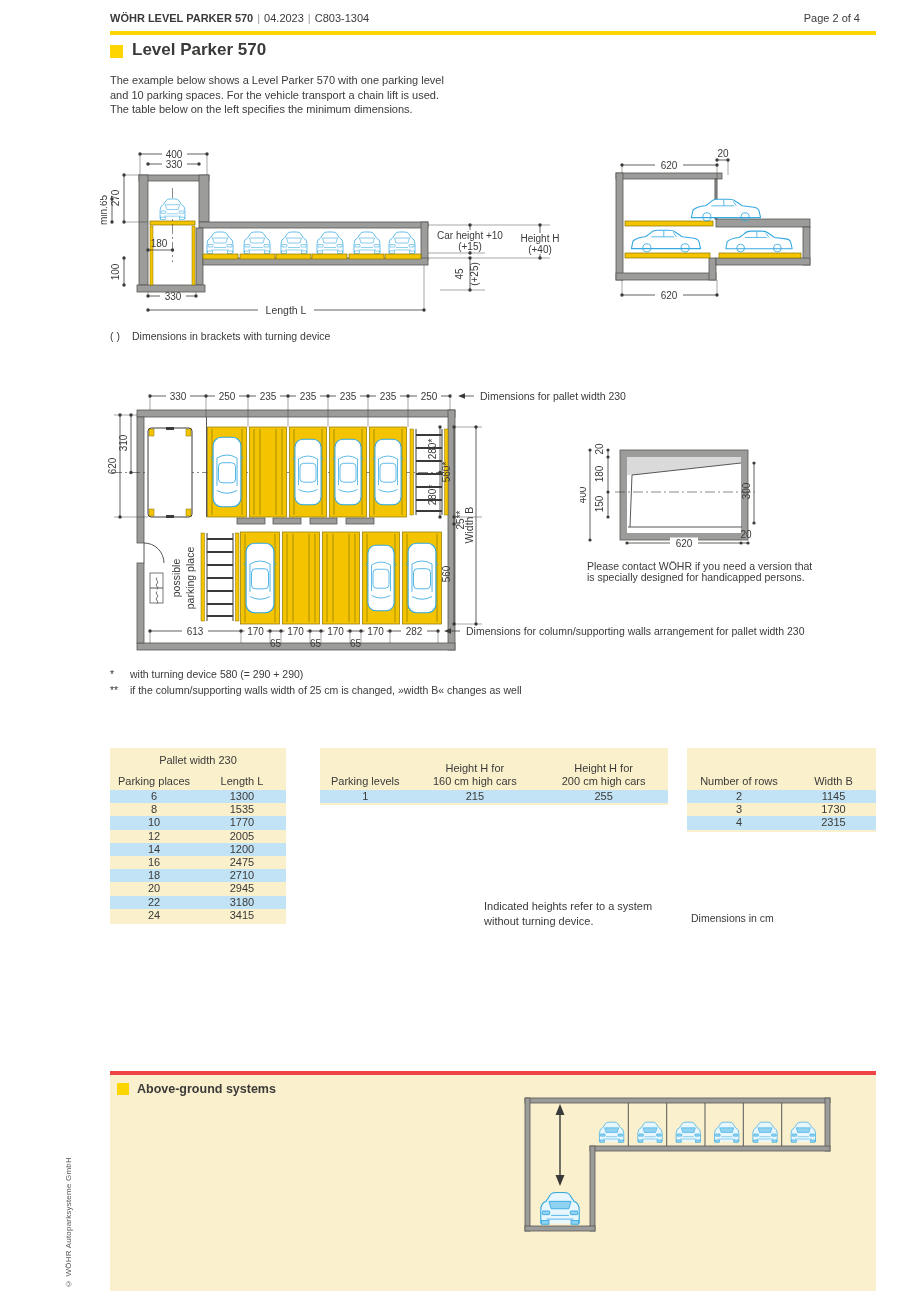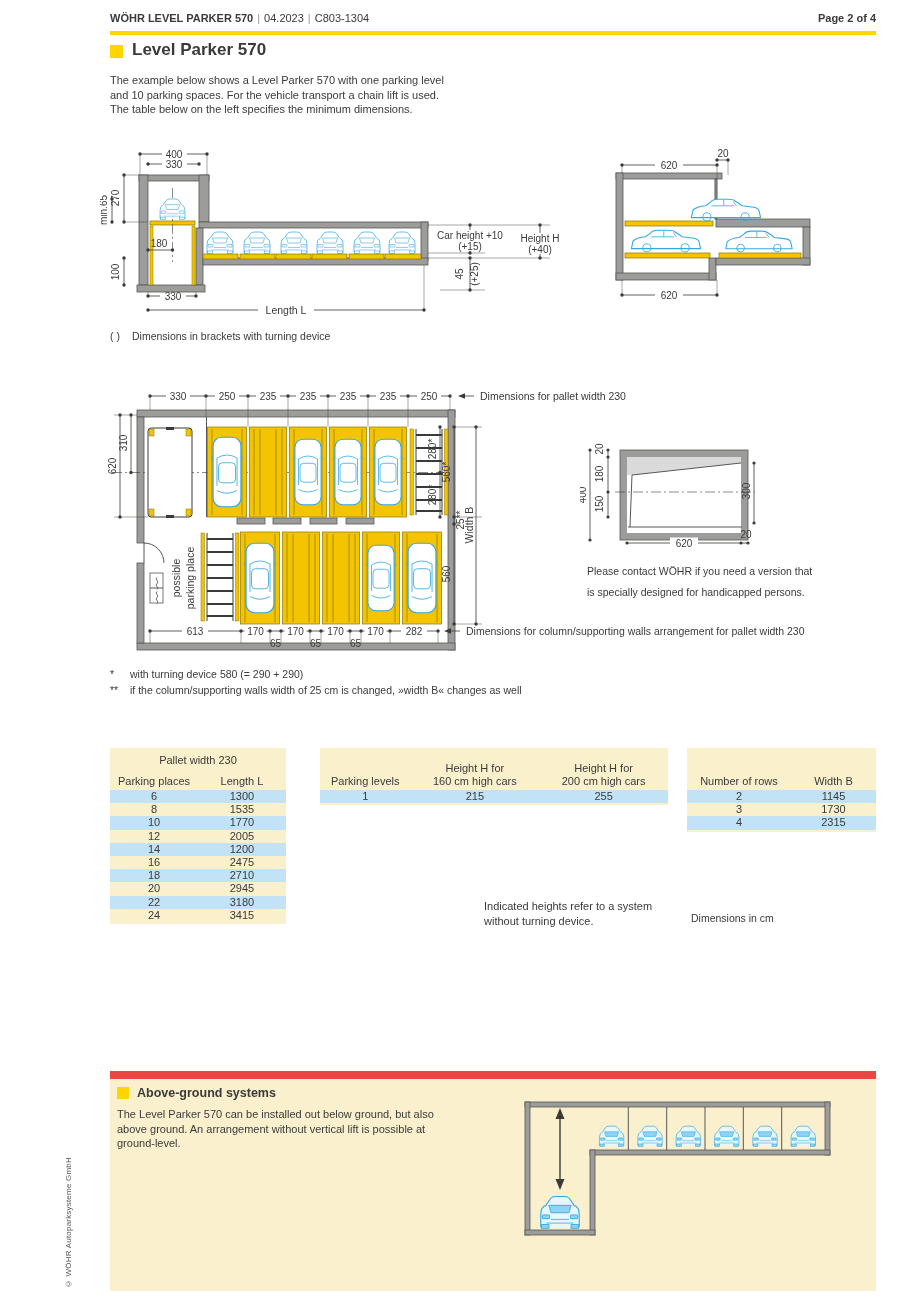--- a/index.html
+++ b/index.html
@@ -3,30 +3,30 @@
 <meta charset="utf-8">
 <style>
   html,body{margin:0;padding:0;background:#fff;}
   #page{position:relative;width:920px;height:1301px;background:#fff;overflow:hidden;
         font-family:"Liberation Sans",sans-serif;color:#3A3A39;}
   .abs{position:absolute;}
   
   #hdr-left{left:110px;top:12px;font-size:11px;}
   #hdr-left b{font-weight:bold;}
   .hdr-sep{color:#9a9a9a;padding:0 4px;}
-  #hdr-right{right:44px;top:12px;font-size:11px;font-weight:bold;}
+  #hdr-right{right:60px;top:12px;font-size:11px;font-weight:normal;}
   .yellow-rule{left:110px;width:766px;height:4px;background:#FFD500;}
   #rule-top{top:31px;}
   .ysq{width:13px;height:13px;background:#FFD500;}
   #title-sq{left:110px;top:45px;}
   #page-title{left:132px;top:40px;font-size:17px;font-weight:bold;}
   .body-txt{font-size:11px;line-height:14.5px;white-space:pre-line;}
   #intro-left{left:110px;top:73px;width:380px;}
   #intro-right{left:505px;top:73px;width:330px;}
-  .small-txt{font-size:10.5px;line-height:21px;white-space:pre-line;}
+  .small-txt{font-size:10.5px;line-height:11px;white-space:pre-line;}
   #bracket-note{left:110px;top:330px;display:flex;font-size:10.5px;}
   #bracket-note .mk{width:22px;}
   
   .wall{fill:#9C9C9B;stroke:#575756;stroke-width:0.8;}
   .dim{stroke:#3A3A39;stroke-width:0.8;fill:none;}
   .ext{stroke:#3A3A39;stroke-width:0.45;fill:none;}
   .thinline{stroke:#575756;stroke-width:1;fill:none;}
   .dimdot{fill:#3A3A39;}
   .dtext{font:10px "Liberation Sans",sans-serif;fill:#3A3A39;}
   .dnote{font:10.5px "Liberation Sans",sans-serif;fill:#3A3A39;}
@@ -51,21 +51,21 @@
   table.dtable{border-collapse:collapse;width:100%;font-size:11px;color:#3A3A39;}
   table.dtable th{font-weight:normal;text-align:center;vertical-align:bottom;
                   white-space:pre-line;line-height:12.5px;padding:0 0 3px 0;}
   table.dtable td{text-align:center;height:13.2px;line-height:13.2px;padding:0;}
   .stripe-odd tbody tr:nth-child(odd){background:#C2E3F5;}
   #heights-note{left:484px;top:899px;width:210px;}
   #units-note{left:691px;top:912px;font-size:10.5px;}
   .fnote{left:110px;display:flex;font-size:10.5px;}
   .fnote .mk{width:20px;}
   
-  #ag-box{left:110px;top:1071px;width:766px;height:220px;background:#FAF0CE;border-top:8px solid #ef4444;box-sizing:border-box;}
+  #ag-box{left:110px;top:1071px;width:766px;height:220px;background:#FAF0CE;border-top:4px solid #ef4444;box-sizing:border-box;}
   #ag-title-row{position:absolute;left:7px;top:7px;display:flex;align-items:center;}
   #ag-title-row .ysq{width:12px;height:12px;margin-right:8px;}
   #ag-title{font-size:12.5px;font-weight:bold;}
   #ag-body{position:absolute;left:7px;top:28px;width:350px;}
   #ag-svg{position:absolute;left:408px;top:16px;}
   
   #copyright{left:64px;top:1118px;width:16px;height:170px;font-size:8px;color:#575756;
              writing-mode:vertical-rl;transform:rotate(180deg);letter-spacing:0.2px;}
 </style>
 </head>
@@ -600,23 +600,20 @@
 
   <div id="heights-note" class="abs body-txt">Indicated heights refer to a system
 without turning device.</div>
   <div id="units-note" class="abs">Dimensions in cm</div>
 
   <div id="ag-box" class="abs">
     <div id="ag-title-row">
       <div class="ysq"></div>
       <div id="ag-title">Above-ground systems</div>
     </div>
-    <div id="ag-body" class="body-txt">The Level Parker 570 can be installed out below ground, but also
-above ground. An arrangement without vertical lift is possible at
-ground-level.</div>
     <svg id="ag-svg" width="330" height="150" viewBox="0 0 330 150">
       <g>
         <rect class="wall" x="7" y="7" width="305" height="5"></rect>
         <rect class="wall" x="307" y="7" width="5" height="53"></rect>
         <rect class="wall" x="72" y="55" width="240" height="5"></rect>
         <rect class="wall" x="7" y="7" width="5" height="133"></rect>
         <rect class="wall" x="72" y="55" width="5" height="85"></rect>
         <rect class="wall" x="7" y="135" width="70" height="5"></rect>
       </g>
       <g>

